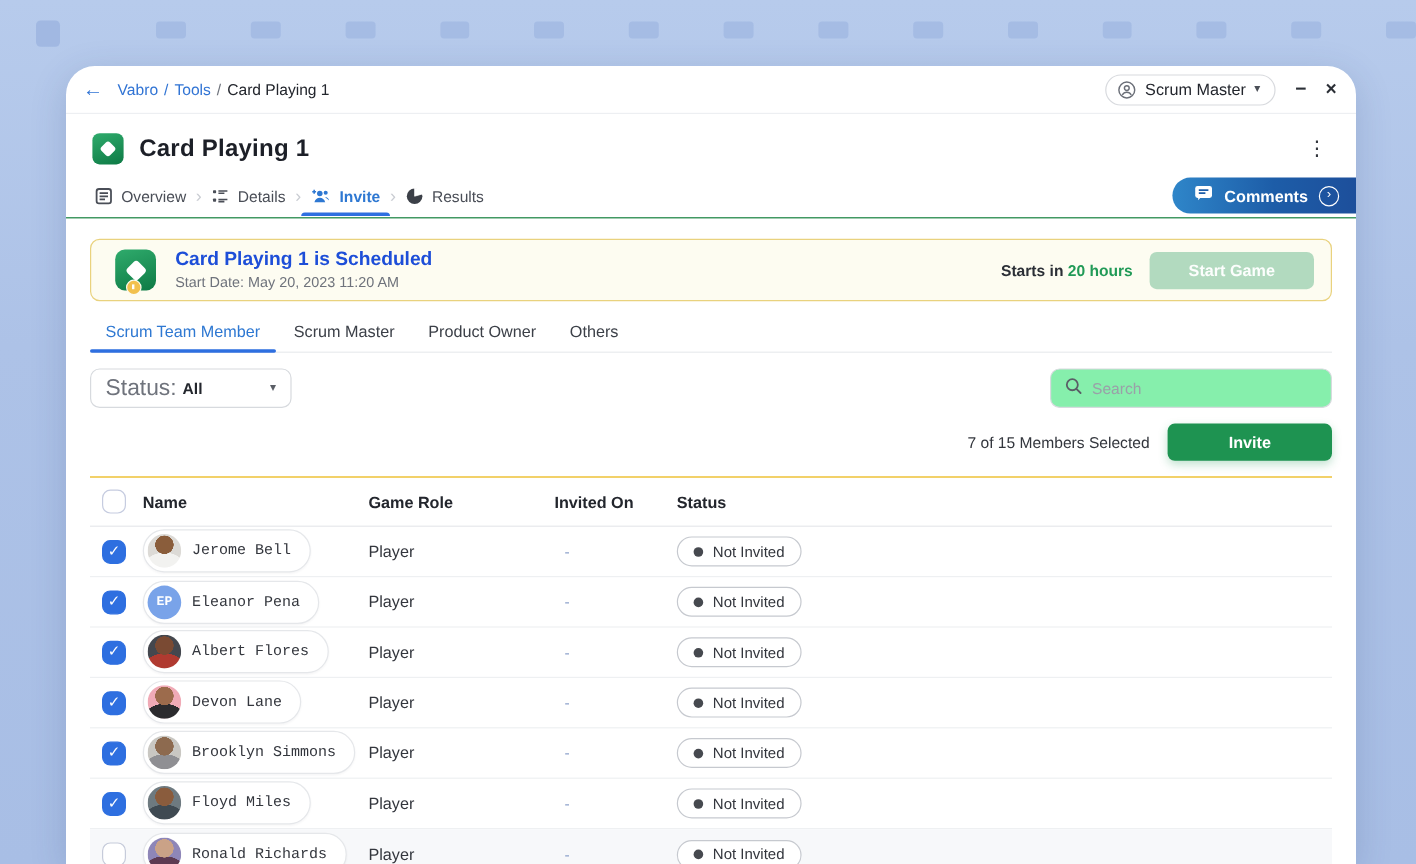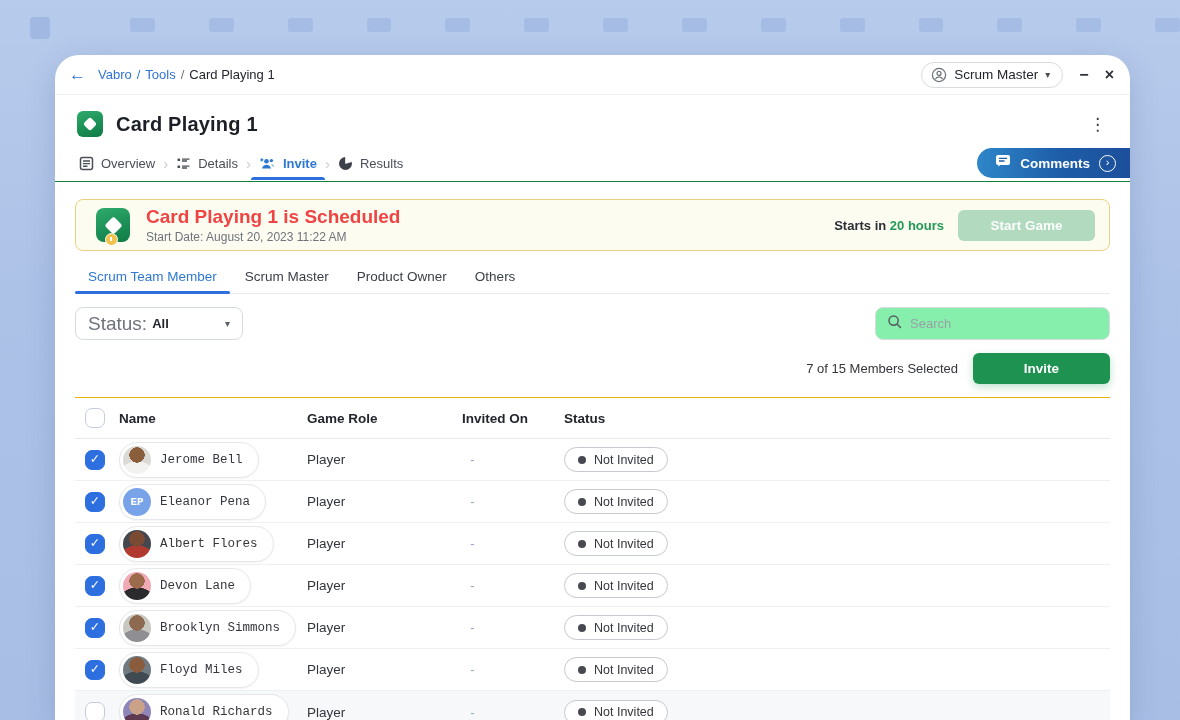--- a/index.html
+++ b/index.html
@@ -66,21 +66,21 @@
   
   .banner { margin-top:17px; height:52px; border:1px solid #e9d27e; border-radius:8px; background:#fdfcf1;
     display:flex; align-items:center; padding:0 14px 0 20px; }
   .btile { position:relative; width:34px; height:34px; border-radius:8px;
     background:linear-gradient(160deg,#2fab6c,#0e7a45); display:flex; align-items:center; justify-content:center; flex:0 0 auto; }
   .btile .dia { width:13px; height:13px; background:#fff; border-radius:3px; transform:rotate(45deg); }
   .clockbadge { position:absolute; left:9px; bottom:-4px; width:13px; height:13px; border-radius:50%;
     background:#f2c14e; border:1.5px solid #fdfcf1; }
   .clockbadge::after { content:""; position:absolute; left:4px; top:2.5px; width:1.5px; height:4px; background:#fff; }
   .btexts { margin-left:16px; flex:1; }
-  .btitle { font-size:19px; font-weight:bold; color:#ef4444; }
+  .btitle { font-size:16px; font-weight:bold; color:#1d4ed8; }
   .bsub { font-size:12px; color:#6f737c; margin-top:2px; }
   .bright { display:flex; align-items:center; gap:14px; }
   .starts { font-size:13px; color:#2b2f36; font-weight:600; }
   .starts .grn { color:#219a57; }
   .startgame { width:137px; height:31px; border:none; border-radius:6px; background:#b2dabf;
     color:rgba(255,255,255,.96); font-size:13.5px; font-weight:bold; cursor:not-allowed;
     font-family:inherit; }
 
   
   .roletabs { display:flex; gap:26px; margin-top:11px; border-bottom:1px solid #e9ebee; padding:0 12px; }
@@ -255,21 +255,21 @@
 
     <div class="content">
 
       <div class="banner">
         <span class="btile">
           <span class="dia"></span>
           <span class="clockbadge"></span>
         </span>
         <div class="btexts">
           <div class="btitle">Card Playing 1 is Scheduled</div>
-          <div class="bsub">Start Date: August 20, 2023 11:22 AM</div>
+          <div class="bsub">Start Date: May 20, 2023 11:20 AM</div>
         </div>
         <div class="bright">
           <span class="starts">
             <span>Starts in</span>
             <span class="grn">20 hours</span>
           </span>
           <button class="startgame" disabled="">Start Game</button>
         </div>
       </div>
 

